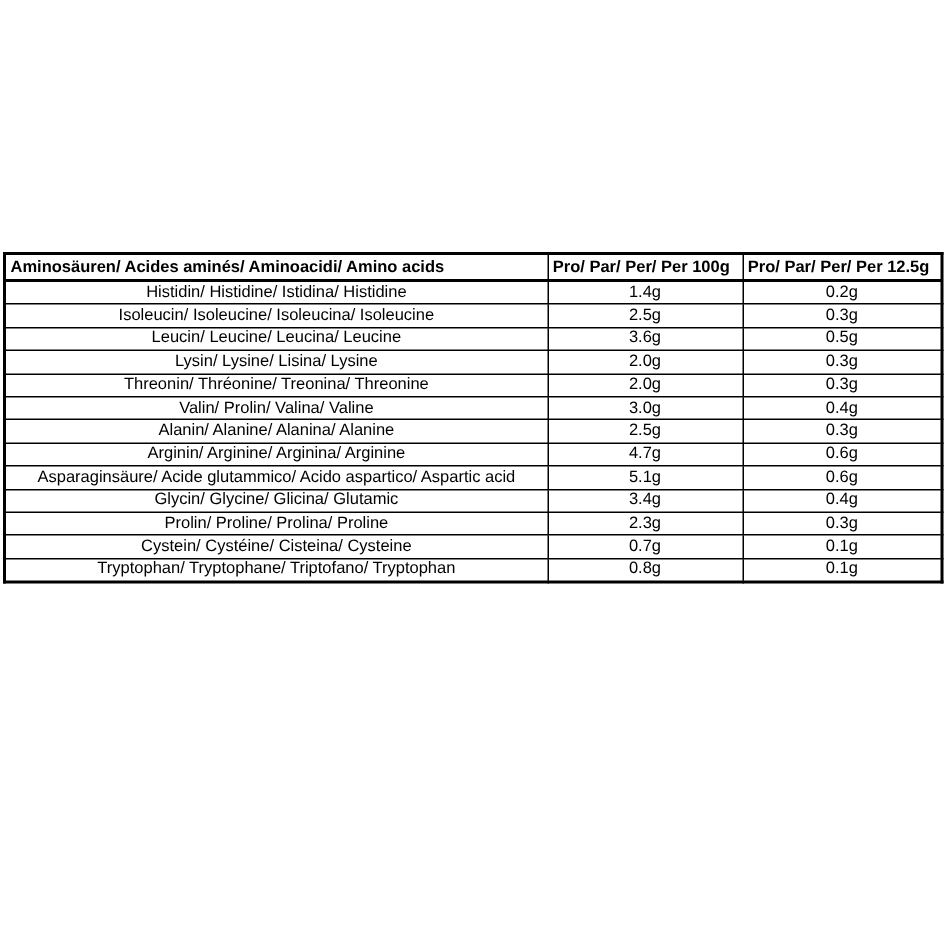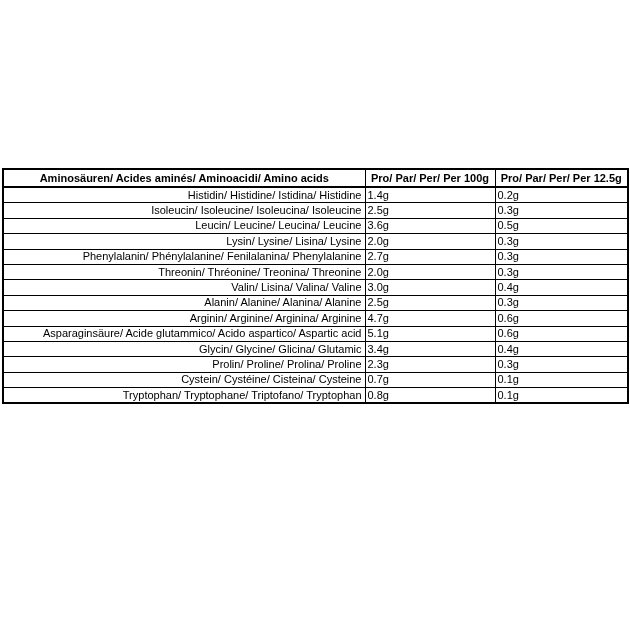--- a/index.html
+++ b/index.html
@@ -34,31 +34,31 @@
     line-height: 13px;
     height: 14.4px;
     padding: 0 3px;
     white-space: nowrap;
     overflow: hidden;
     vertical-align: middle;
     color: #000000;
   }
   .amino-table thead th {
     font-weight: 700;
-    text-align: center;
+    text-align: left;
     border-bottom: 2px solid #000000;
     height: 16px;
   }
   .amino-table td.col1,
   .amino-table td.col2 {
-    text-align: left;
+    text-align: center;
     padding: 0 2px;
   }
   .amino-table td.col0 {
-    text-align: right;
+    text-align: center;
   }
 </style>
 </head>
 <body>
 
 <div class="table-wrap">
   <table class="amino-table">
     <colgroup>
       <col style="width:362px">
       <col style="width:130px">
@@ -86,31 +86,26 @@
           <td class="col0">Leucin/ Leucine/ Leucina/ Leucine</td>
           <td class="col1">3.6g</td>
           <td class="col2">0.5g</td>
         </tr>
         <tr>
           <td class="col0">Lysin/ Lysine/ Lisina/ Lysine</td>
           <td class="col1">2.0g</td>
           <td class="col2">0.3g</td>
         </tr>
         <tr>
-          <td class="col0">Phenylalanin/ Phénylalanine/ Fenilalanina/ Phenylalanine</td>
-          <td class="col1">2.7g</td>
-          <td class="col2">0.3g</td>
-        </tr>
-        <tr>
           <td class="col0">Threonin/ Thréonine/ Treonina/ Threonine</td>
           <td class="col1">2.0g</td>
           <td class="col2">0.3g</td>
         </tr>
         <tr>
-          <td class="col0">Valin/ Lisina/ Valina/ Valine</td>
+          <td class="col0">Valin/ Prolin/ Valina/ Valine</td>
           <td class="col1">3.0g</td>
           <td class="col2">0.4g</td>
         </tr>
         <tr>
           <td class="col0">Alanin/ Alanine/ Alanina/ Alanine</td>
           <td class="col1">2.5g</td>
           <td class="col2">0.3g</td>
         </tr>
         <tr>
           <td class="col0">Arginin/ Arginine/ Arginina/ Arginine</td>

